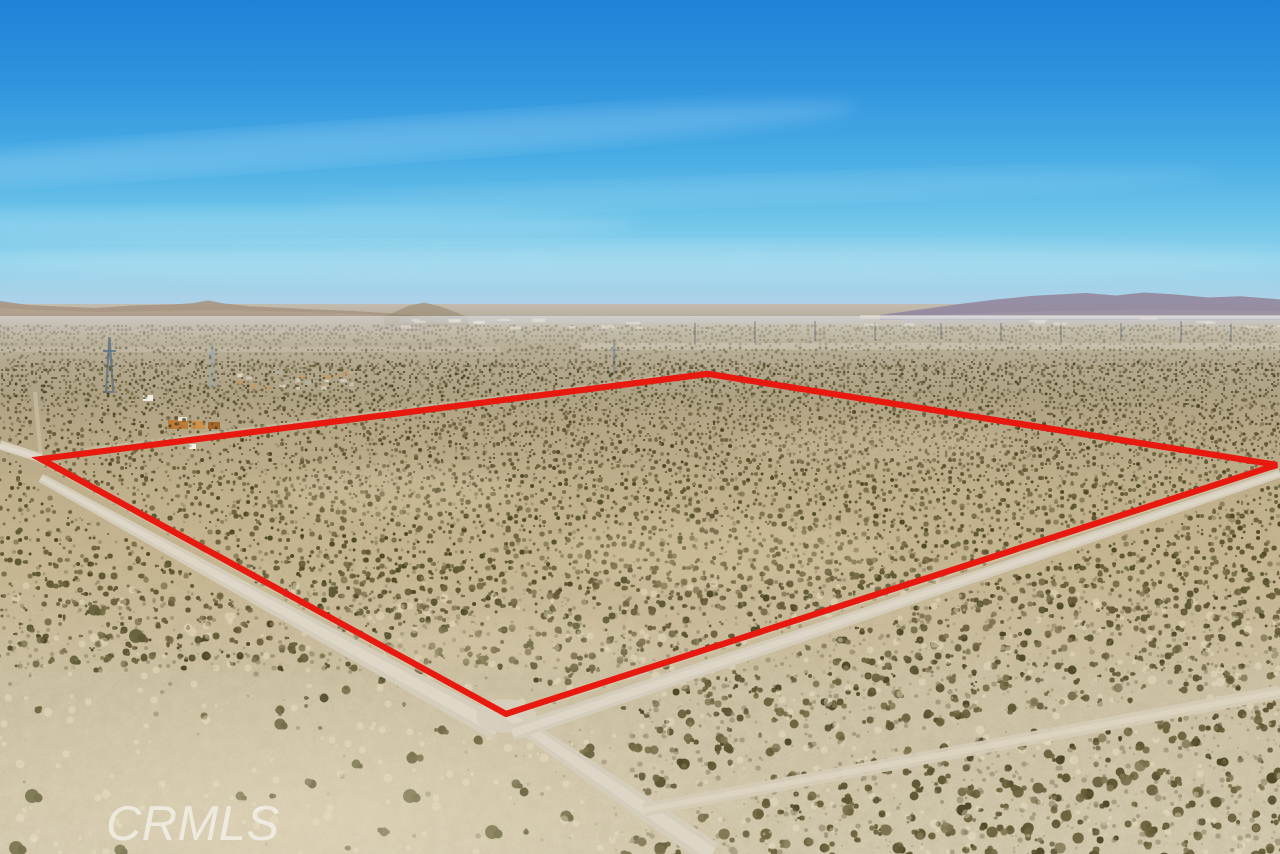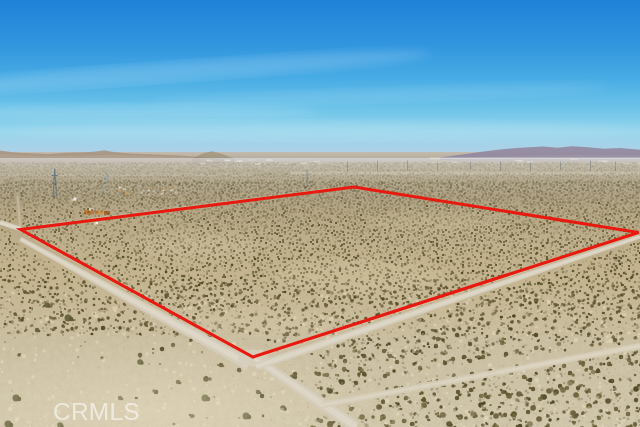--- a/index.html
+++ b/index.html
@@ -1,16 +1,16 @@
 <!DOCTYPE html>
 <html><head>
 <meta charset="utf-8">
 <style>
   html,body{margin:0;padding:0;background:#888;}
-  #photo{width:640px;height:427px;position:relative;overflow:hidden;font-family:"Liberation Sans",sans-serif;}
+  #photo{width:640px;height:427px;position:relative;overflow:hidden;font-family:"Liberation Sans",sans-serif;font-style:italic;}
 </style>
 </head>
 <body>
 
 <div id="photo">
 <svg width="640" height="427" viewBox="0 0 640 427">
 <defs>
   <linearGradient id="sky" x1="0" y1="0" x2="0" y2="1">
     <stop offset="0" stop-color="#1f82d8"></stop>
     <stop offset="0.25" stop-color="#2f93de"></stop>

